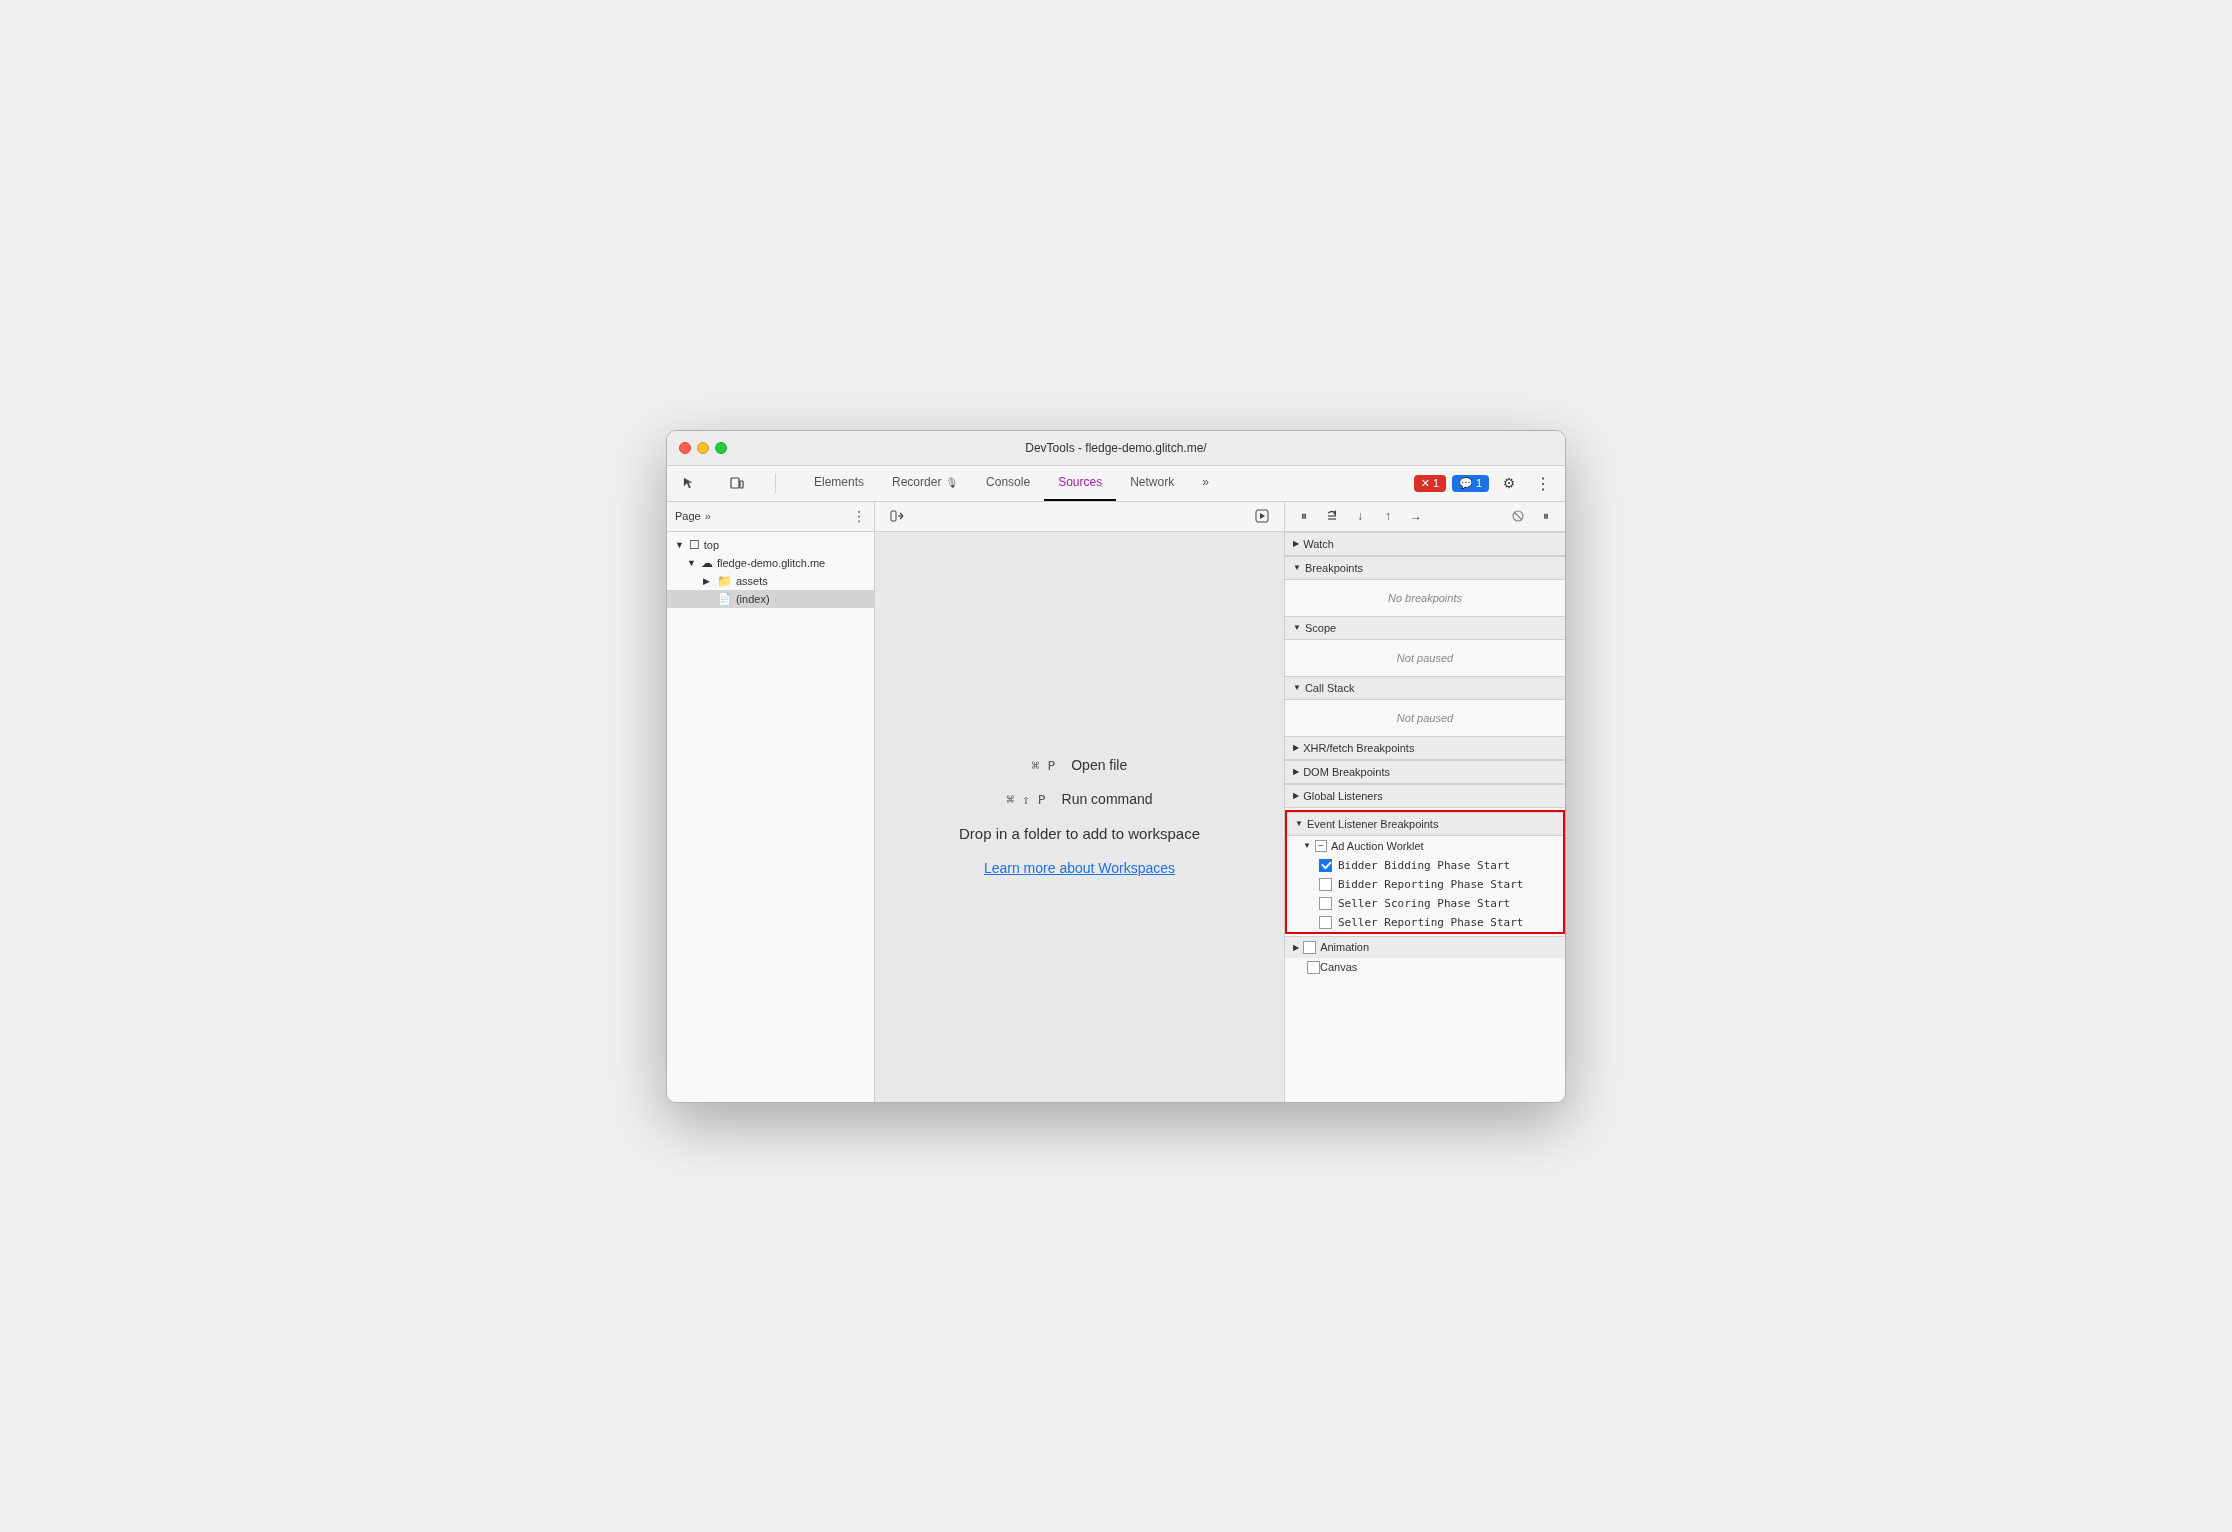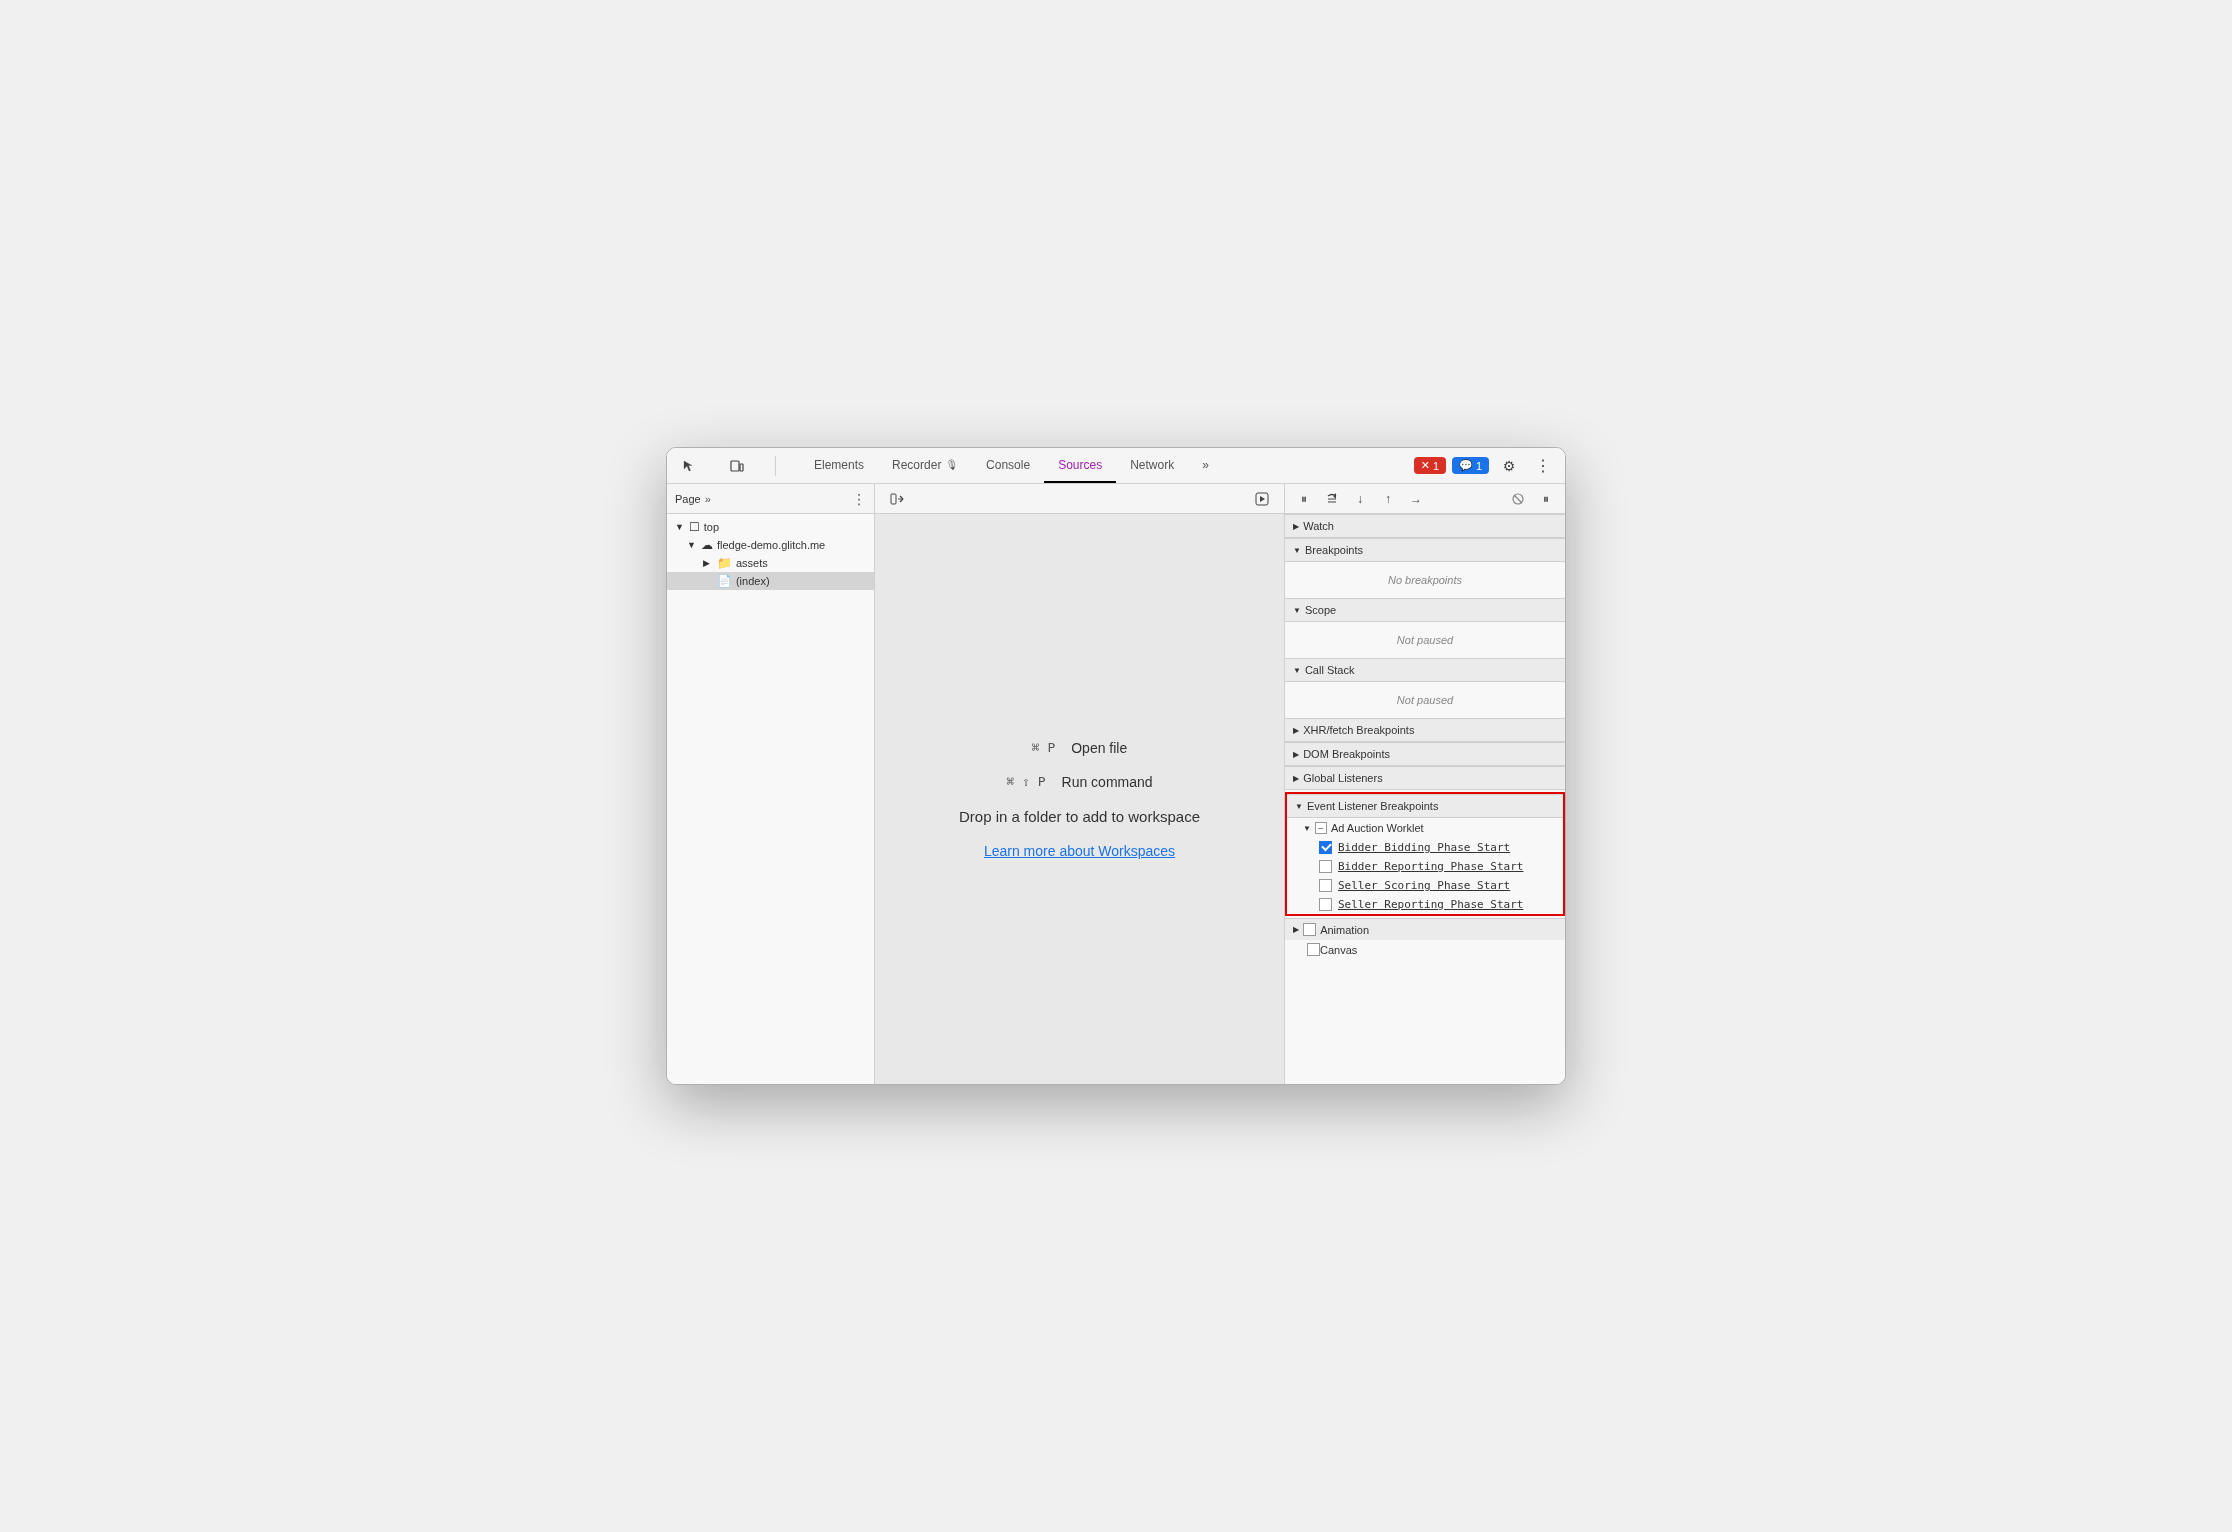--- a/index.html
+++ b/index.html
@@ -321,21 +321,20 @@
     }
     .checkbox-item {
       display: flex;
       align-items: center;
       padding: 3px 8px 3px 32px;
       font-size: 11px;
       color: #333;
       cursor: pointer;
       gap: 6px;
       font-family: 'SF Mono', 'Menlo', monospace;
-      text-decoration: underline;
     }
     .animation-section {
       display: flex;
       align-items: center;
       padding: 4px 8px;
       background: #ebebeb;
       border-top: 1px solid #d0d0d0;
       cursor: pointer;
       font-size: 11px;
       color: #333;
@@ -389,20 +388,28 @@
       font-size: 10px;
       color: #555;
       flex-shrink: 0;
     }
   </style>
 </head>
 <body>
 
 <div class="window">
 
+  <div class="titlebar">
+    <div class="traffic-lights">
+      <div class="traffic-light tl-red"></div>
+      <div class="traffic-light tl-yellow"></div>
+      <div class="traffic-light tl-green"></div>
+    </div>
+    <span class="titlebar-text">DevTools - fledge-demo.glitch.me/</span>
+  </div>
 
   <div class="toolbar">
 
     <button class="toolbar-icon-btn" title="Inspect element">
       <svg width="14" height="14" viewBox="0 0 14 14" fill="none">
         <path d="M2 2 L2 10 L5 7 L7 12 L8.5 11.5 L6.5 6.5 L10 6.5 Z" fill="#444" stroke="#444" stroke-width="0.3"></path>
       </svg>
     </button>
     <button class="toolbar-icon-btn" title="Toggle device toolbar">
       <svg width="14" height="14" viewBox="0 0 14 14" fill="none">

